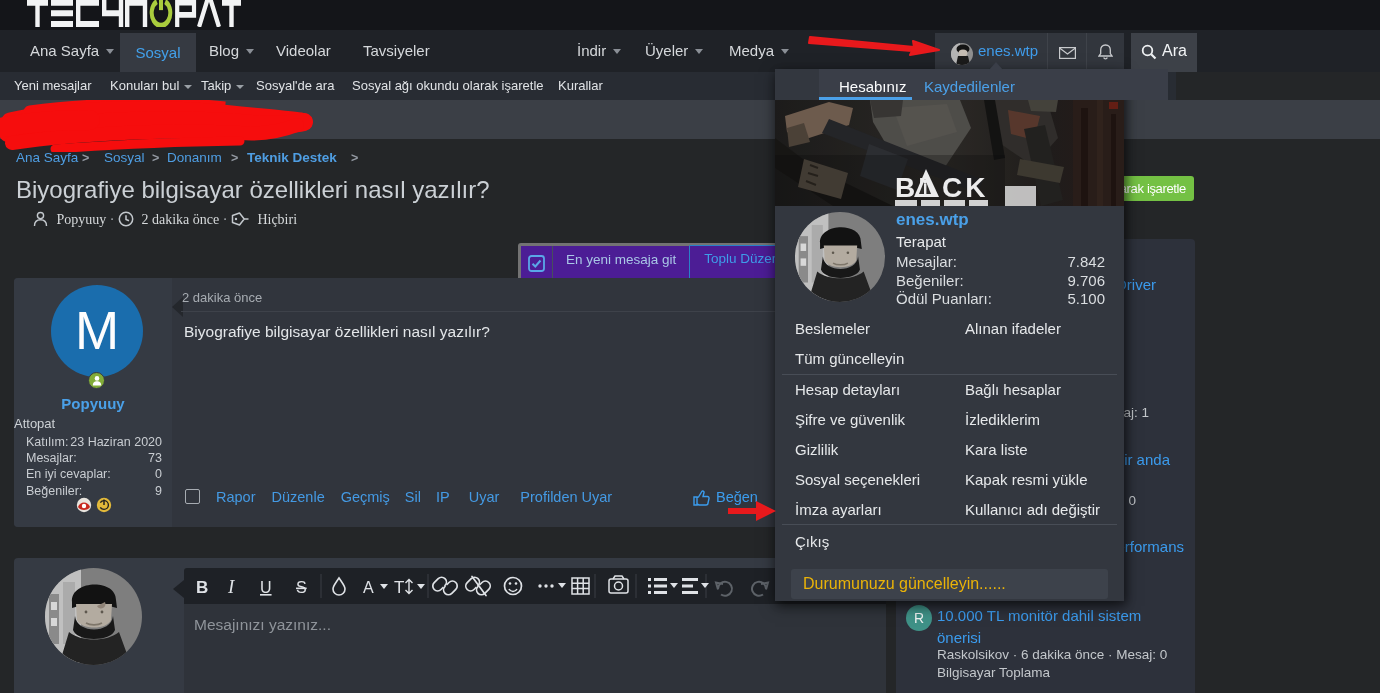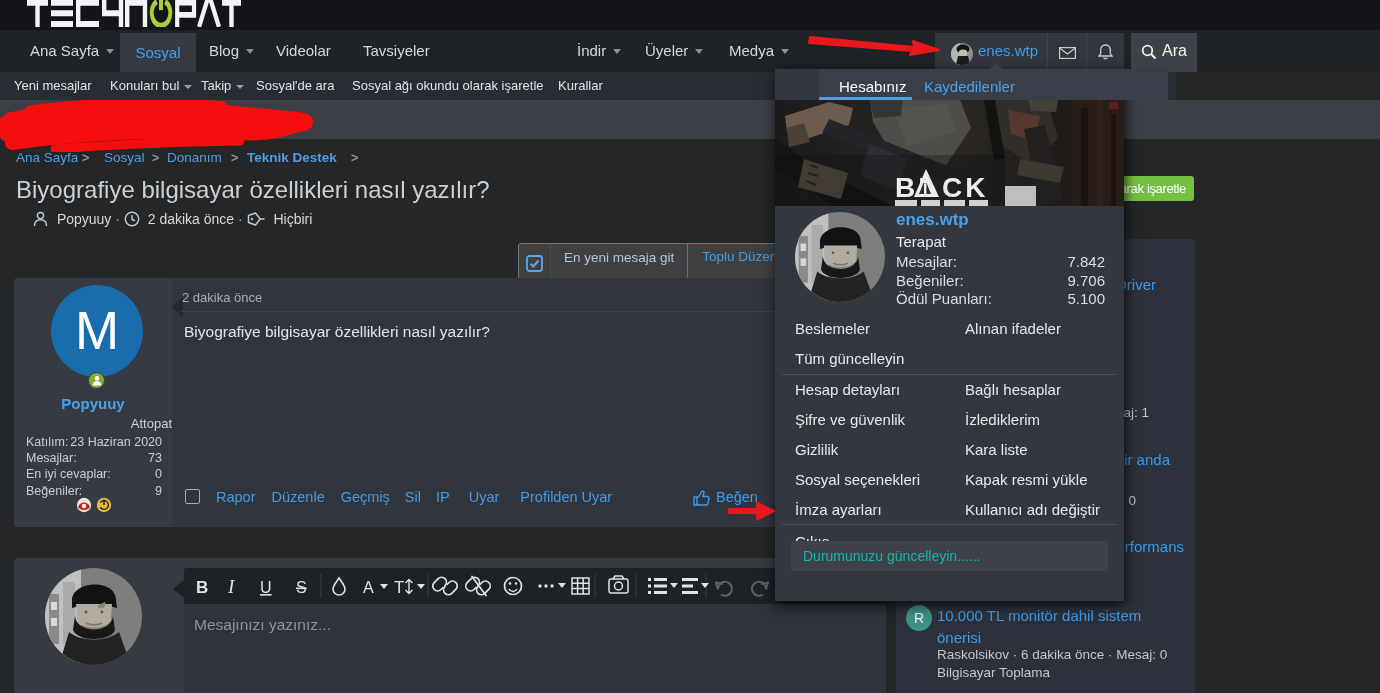--- a/index.html
+++ b/index.html
@@ -16,23 +16,23 @@
   
   #subnav { position:absolute; left:0; top:72px; width:1176px; height:28px; background:#282c33; }
   .subitem { position:absolute; top:0; height:28px; line-height:28px; color:#e0e3e6; font-size:13px; white-space:nowrap; }
   .scaret { display:inline-block; margin-left:5px; width:0; height:0; border-left:4px solid transparent; border-right:4px solid transparent; border-top:4.5px solid #9aa0a6; vertical-align:1px; }
   
   #band { position:absolute; left:0; top:100px; width:1380px; height:39px; background:#3b3f46; }
   
   .bc { position:absolute; top:150px; font-size:13.5px; color:#4f9ee3; white-space:nowrap; }
   .bsep { color:#9399a2; font-size:12.5px; font-weight:bold; top:151px; }
   #title { position:absolute; left:16px; top:176px; font-size:24px; color:#cbd0d5; }
-  #meta { position:absolute; left:33px; top:211px; height:16px; font-size:14px; color:#d6d9db; white-space:nowrap; }
-  
-  #btngroup { position:absolute; left:518px; top:243px; height:40px; border:1px solid #737373; border-radius:3px; background:#404040; display:flex; }
+  #meta { position:absolute; left:33px; top:211px; height:16px; font-size:14px; color:#d6d9db; white-space:nowrap;font-family:Liberation Serif, serif; }
+  
+  #btngroup { position:absolute; left:518px; top:243px; height:40px; border:3px solid #737373; border-radius:3px; background:#4c1d95; display:flex; }
   
   #greenbtn { position:absolute; left:1040px; top:176px; width:154px; height:25px; background:#74c144; border-radius:3px; color:#fff; font-size:13px; overflow:hidden; white-space:nowrap; display:flex; justify-content:flex-end; align-items:center; padding-right:8px; letter-spacing:-0.35px; }
   
   #post { position:absolute; left:14px; top:278px; width:872px; height:249px; background:#31353d; border-radius:4px; }
   #postcell { position:absolute; left:0; top:0; width:158px; height:249px; background:#353a43; border-radius:4px 0 0 4px; }
   #editor { position:absolute; left:14px; top:558px; width:872px; height:135px; background:#353a43; border-radius:4px 4px 0 0; }
   
   #sidebar { position:absolute; left:896px; top:239px; width:299px; height:454px; background:#2d313b; border-radius:4px 4px 0 0; }
   .sblue { position:absolute; color:#3b9bed; font-size:15px; white-space:nowrap; }
   .sgray { position:absolute; color:#c3c7cb; font-size:13.5px; white-space:nowrap; }
@@ -167,21 +167,21 @@
 </div>
 <div id="post">
 <div id="postcell"></div>
 <div class="abs" style="left:37px;top:7px;width:92px;height:92px;border-radius:50%;background:#1a6dad;color:#fdfdfd;font-size:53px;text-align:center;line-height:91px;font-weight:400">M</div>
 <div class="abs" style="left:74px;top:94px;width:17px;height:17px;border-radius:50%;background:#82ac39;border:1px solid #353a43"></div>
 <svg class="abs" style="left:78px;top:97px" width="10" height="11" viewBox="0 0 10 11">
       <circle cx="5" cy="3.4" r="2.3" fill="#fff"></circle>
       <path d="M0.8 10.5 C0.8 7.2 2.6 6.2 5 6.2 C7.4 6.2 9.2 7.2 9.2 10.5 Z" fill="#fff"></path>
     </svg>
 <div class="abs" style="left:0;top:117px;width:158px;text-align:center;color:#4aa0e8;font-weight:bold;font-size:15px">Popyuuy</div>
-<div class="abs" style="left:0;top:138px;width:158px;text-align:right;color:#cdd1d5;font-size:13px">Attopat</div>
+<div class="abs" style="left:0;top:138px;width:158px;text-align:left;color:#cdd1d5;font-size:13px">Attopat</div>
 <div class="abs" style="left:12px;top:156px;width:136px;font-size:12.5px;color:#c9cdd2;line-height:16.2px">
 <div>Katılım:<span style="float:right">23 Haziran 2020</span></div>
 <div>Mesajlar:<span style="float:right">73</span></div>
 <div>En iyi cevaplar:<span style="float:right">0</span></div>
 <div>Beğeniler:<span style="float:right">9</span></div>
 </div>
 <svg class="abs" style="left:62px;top:219px" width="36" height="16" viewBox="0 0 36 16">
  <circle cx="8" cy="8" r="7.2" fill="#e8e4de"></circle>
       <path d="M2 10 C4 4 12 4 14 10 C12 14 4 14 2 10 Z" fill="#c8281e"></path>
       <circle cx="8" cy="9" r="2.2" fill="#fff"></circle>
@@ -390,20 +390,20 @@
 <span class="mitem" style="left:20px;top:342px">Şifre ve güvenlik</span>
 <span class="mitem" style="left:190px;top:342px">İzlediklerim</span>
 <span class="mitem" style="left:20px;top:372px">Gizlilik</span>
 <span class="mitem" style="left:190px;top:372px">Kara liste</span>
 <span class="mitem" style="left:20px;top:402px">Sosyal seçenekleri</span>
 <span class="mitem" style="left:190px;top:402px">Kapak resmi yükle</span>
 <span class="mitem" style="left:20px;top:432px">İmza ayarları</span>
 <span class="mitem" style="left:190px;top:432px">Kullanıcı adı değiştir</span>
 <div class="msep" style="top:455px"></div>
 <span class="mitem" style="left:20px;top:464px">Çıkış</span>
-<div class="abs" style="left:16px;top:472px;width:317px;height:30px;background:#3d424b;border-radius:3px;color:#14b8a6;font-size:14px;line-height:30px;padding-left:12px">Durumunuzu güncelleyin......</div>
+<div class="abs" style="left:16px;top:500px;width:317px;height:30px;background:#3d424b;border-radius:3px;color:#eab308;font-size:16px;line-height:30px;padding-left:12px">Durumunuzu güncelleyin......</div>
 </div>
 <svg class="arrow" style="left:806px;top:30px" width="140" height="26" viewBox="0 0 140 26">
  <path d="M4 7 L108 17 L107 11 L133 20 L104 25 L106 21 L3 13 Z" fill="#e8191c" stroke="#e8191c" stroke-width="2" stroke-linejoin="round"></path>
 </svg>
 <svg class="arrow" style="left:726px;top:498px" width="52" height="26" viewBox="0 0 52 26">
  <path d="M2 10 L30 10 L30 3 L50 13 L30 23 L30 16 L2 16 Z" fill="#e8191c"></path>
 </svg>
 
 </body></html>

